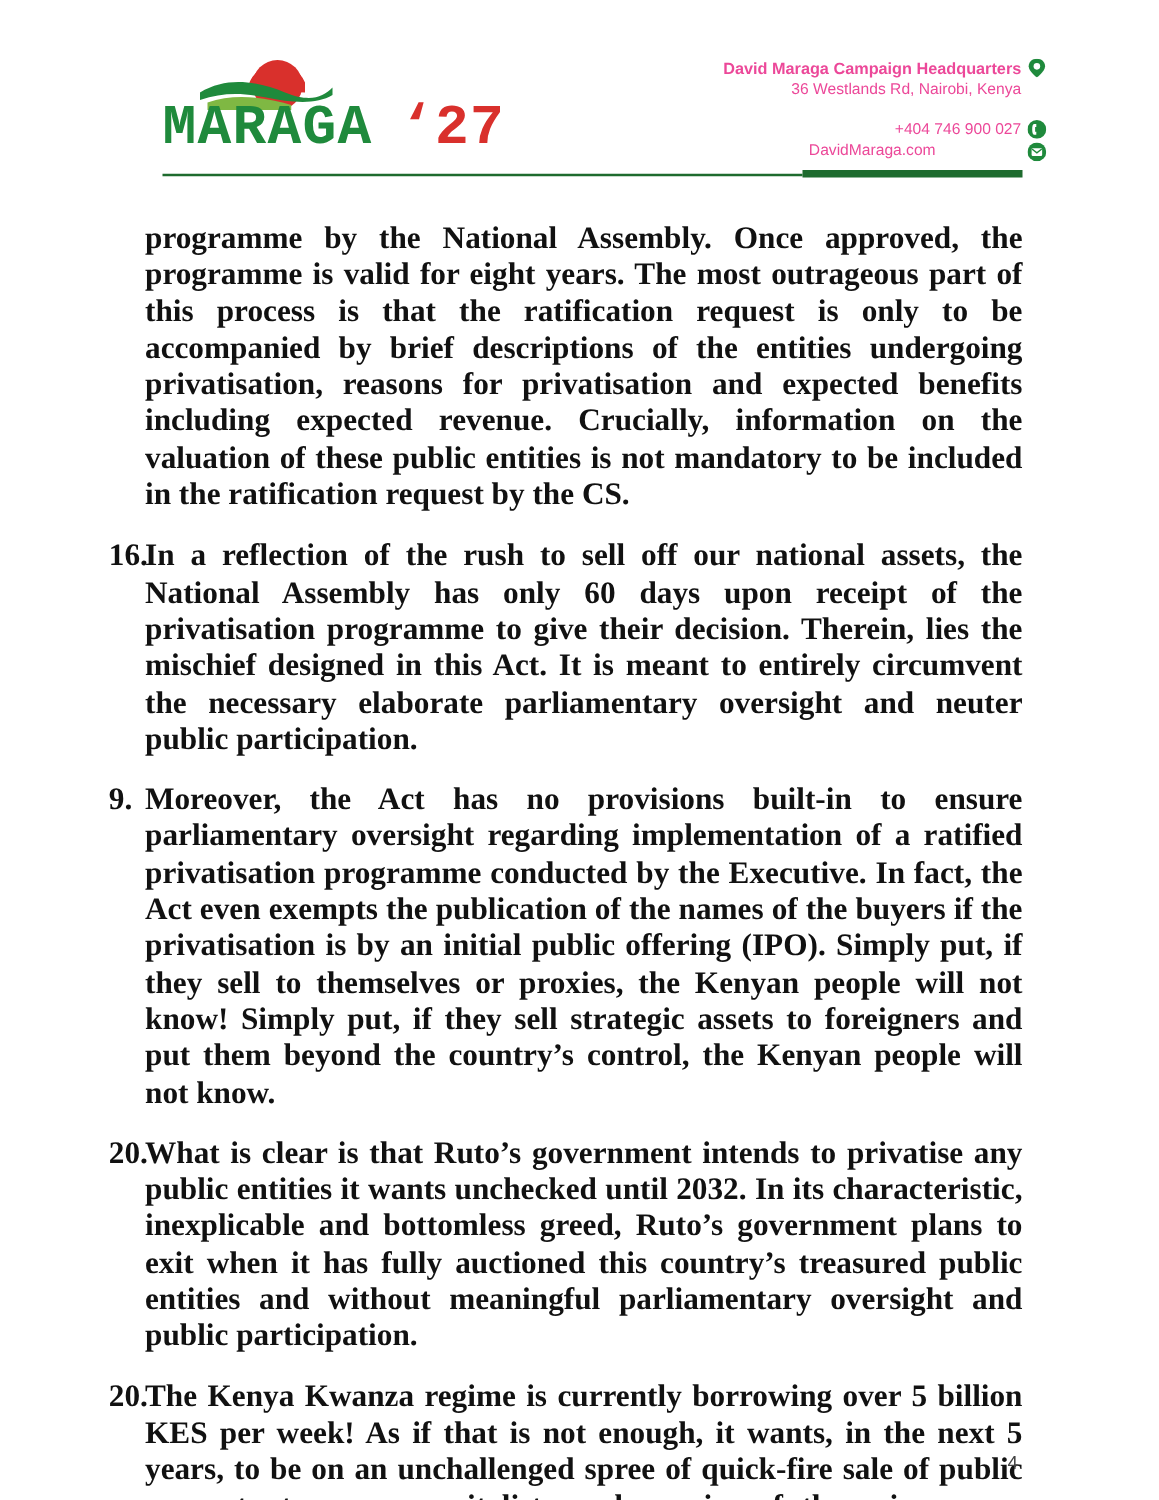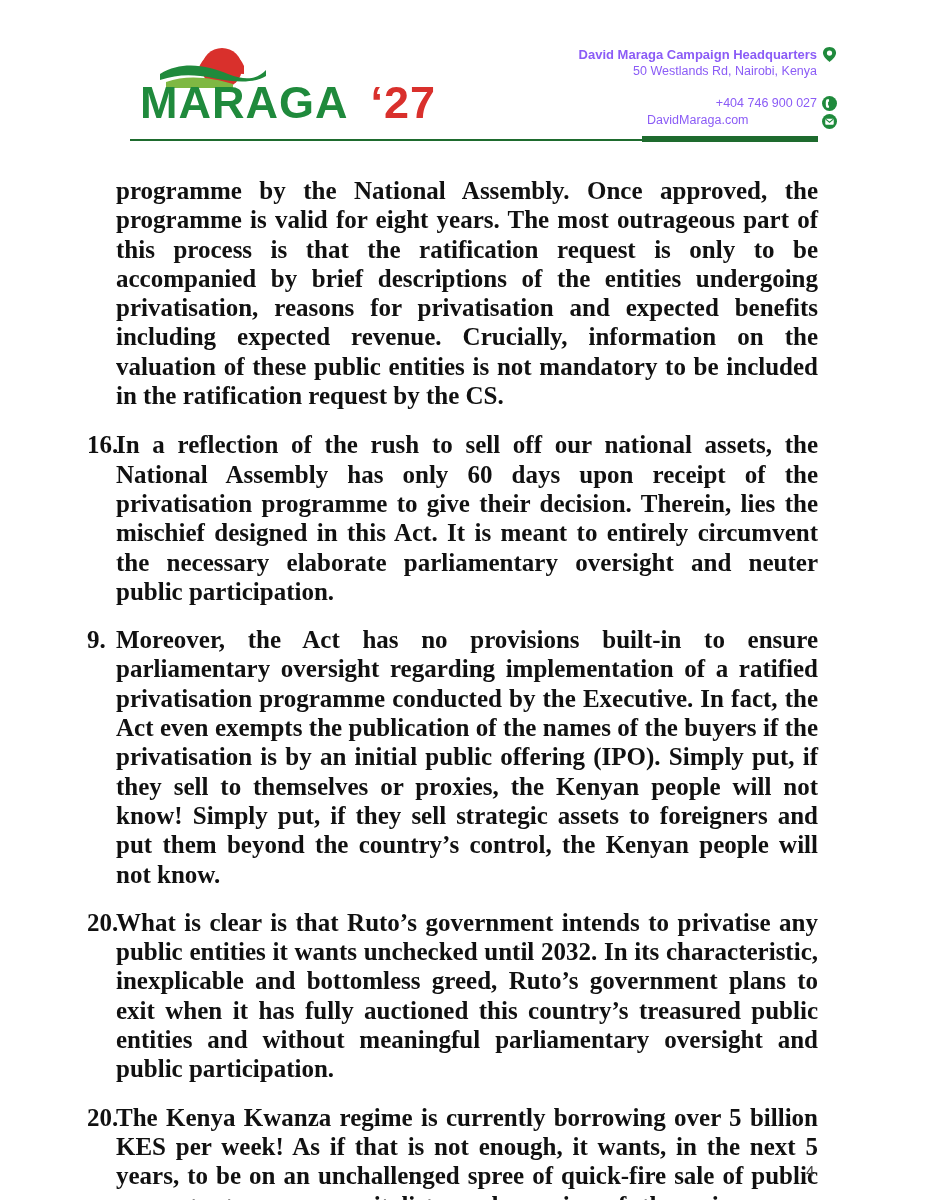--- a/index.html
+++ b/index.html
@@ -1,25 +1,25 @@
 <!DOCTYPE html>
 <html><head>
 <meta charset="utf-8">
 <style>
   html, body { margin: 0; padding: 0; background: #ffffff; }
   body { width: 927px; height: 1200px; position: relative; overflow: hidden; font-family: "Liberation Serif", serif; color: #111; }
 
   .header { position: absolute; left: 0; top: 0; width: 927px; height: 150px; }
   .logo { position: absolute; left: 130px; top: 44px; width: 320px; height: 90px; }
-  .logo-text { position: absolute; left: 10px; top: 36px; font-family: Liberation Sans, sans-serif; font-weight: bold; font-size: 45px; letter-spacing: 1px; line-height: 1; white-space: nowrap; }
+  .logo-text { position: absolute; left: 0; top: 36px; font-family: Liberation Mono, monospace; font-weight: bold; font-size: 45px; letter-spacing: 1px; line-height: 1; white-space: nowrap; }
   .logo-name { color: #1f8a3c; }
   .logo-year { color: #d9302c; margin-left: 22px; }
   .logo-art { position: absolute; left: 28px; top: 0; width: 110px; height: 44px; }
 
-  .contact { position: absolute; right: 110px; top: 46px; text-align: right; font-family: "Liberation Sans", sans-serif; color: #8b5cf6; }
+  .contact { position: absolute; right: 110px; top: 46px; text-align: right; font-family: "Liberation Sans", sans-serif; color: #ec4899; }
   .contact .row { height: 17px; line-height: 17px; font-size: 12.5px; white-space: nowrap; }
   .contact .org { font-weight: bold; font-size: 13px; }
   .contact .gap { height: 15px; }
   .cicon { position: absolute; right: -20px; width: 15px; height: 15px; }
 
   .rule-thin { position: absolute; left: 130px; top: 139px; width: 512px; height: 2px; background: #1e6b2e; }
   .rule-thick { position: absolute; left: 642px; top: 136px; width: 176px; height: 6px; background: #1e6b2e; }
 
   .body { position: absolute; left: 116px; top: 176px; width: 702px; font-size: 25px; line-height: 29.3px; font-weight: bold; text-align: justify; }
   .para { margin: 0 0 20px 0; }
@@ -47,21 +47,21 @@
   </div>
 
   <div class="contact">
     <div class="row org" style="position:relative;">
       <span>David Maraga Campaign Headquarters</span>
       <svg class="cicon" style="top:1px;" viewBox="0 0 16 16">
         <path d="M8 0 C3.6 0 1 3 1 6.5 C1 11 8 16 8 16 C8 16 15 11 15 6.5 C15 3 12.4 0 8 0 Z" fill="#1f8a3c"></path>
         <circle cx="8" cy="6.5" r="2.8" fill="#ffffff"></circle>
       </svg>
     </div>
-    <div class="row">50 Westlands Rd, Nairobi, Kenya</div>
+    <div class="row">36 Westlands Rd, Nairobi, Kenya</div>
     <div class="gap"></div>
     <div class="row" style="position:relative;">
       <span>+404 746 900 027</span>
       <svg class="cicon" style="top:1px;" viewBox="0 0 16 16">
         <circle cx="8" cy="8" r="8" fill="#1f8a3c"></circle>
         <path d="M5.5 3.5 h2 v2.5 h-1 v4 h1 v2.5 h-2 c-1 0 -1.5 -2 -1.5 -4.5 s0.5 -4.5 1.5 -4.5 Z" fill="#ffffff"></path>
       </svg>
     </div>
     <div class="row" style="position:relative;text-align:center;">
       <span>DavidMaraga.com</span>

